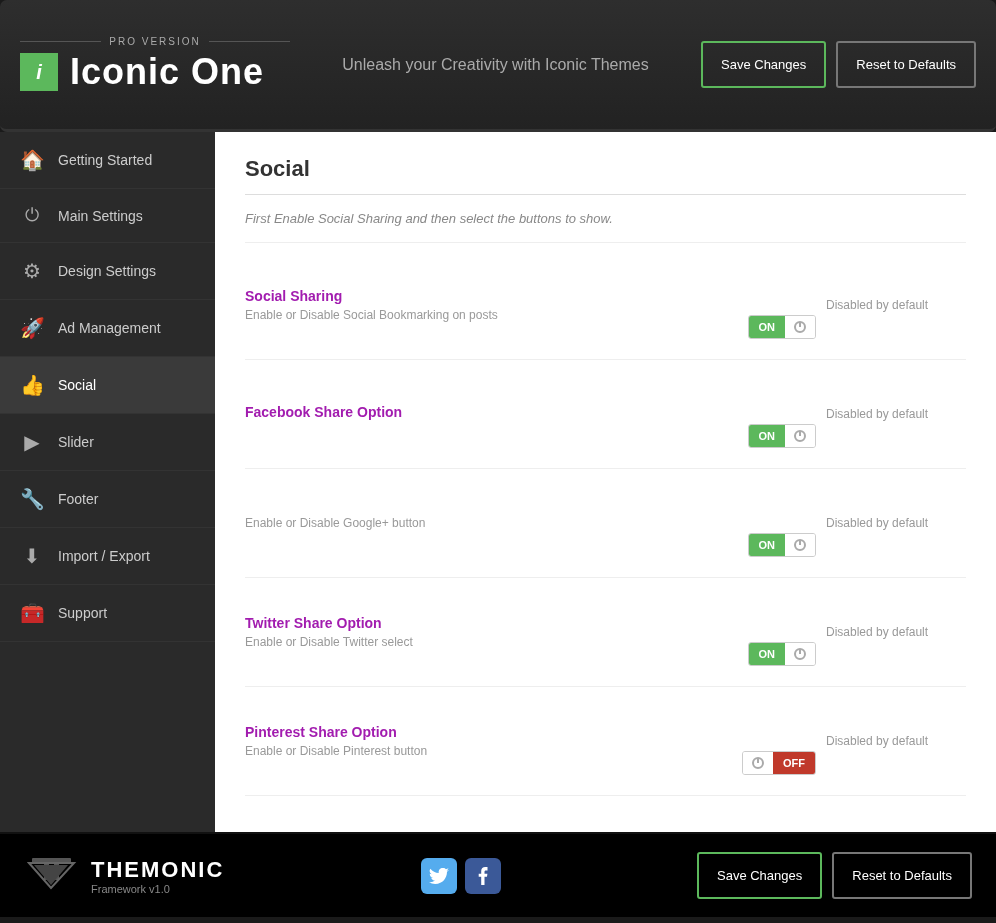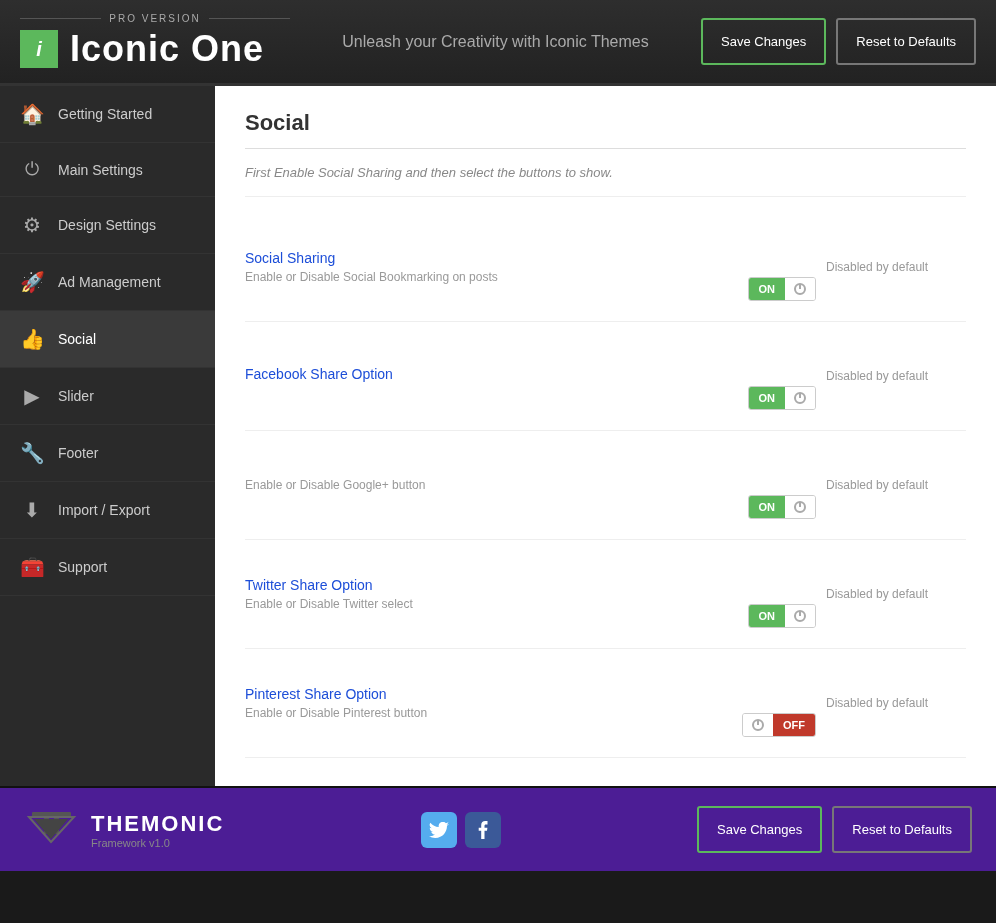--- a/index.html
+++ b/index.html
@@ -11,21 +11,22 @@
     }
 
     
     .header {
       background: linear-gradient(to bottom, #2e2e2e, #222);
       border-bottom: 3px solid #333;
       padding: 12px 20px;
       display: flex;
       align-items: center;
       justify-content: space-between;
-      height: 86px;
+      height: 132px;
+      border-radius: 7px;
     }
     .header-logo {
       display: flex;
       flex-direction: column;
       align-items: flex-start;
     }
     .pro-version-bar {
       display: flex;
       align-items: center;
       margin-bottom: 4px;
@@ -148,39 +149,39 @@
       font-weight: bold;
       color: #333;
       margin-bottom: 16px;
       padding-bottom: 12px;
       border-bottom: 1px solid #ddd;
     }
     .content-subtitle {
       font-size: 13px;
       color: #888;
       font-style: italic;
-      margin-bottom: 16px;
+      margin-bottom: 8px;
       padding-bottom: 16px;
       border-bottom: 1px solid #eee;
     }
 
     
     .setting-row {
       display: flex;
       align-items: center;
       padding: 20px 0;
       border-bottom: 1px solid #eee;
     }
     .setting-info {
       flex: 1;
     }
     .setting-name {
       font-size: 14px;
-      font-weight: normal;
-      color: #1d4ed8;
+      font-weight: bold;
+      color: #a21caf;
       margin-bottom: 4px;
     }
     .setting-desc {
       font-size: 12px;
       color: #999;
     }
     .setting-control {
       display: flex;
       align-items: center;
       gap: 10px;
@@ -230,21 +231,21 @@
       cursor: pointer;
     }
     .setting-default {
       font-size: 12px;
       color: #999;
       min-width: 120px;
     }
 
     
     .footer {
-      background: #4c1d95;
+      background: #000000;
       padding: 18px 24px;
       display: flex;
       align-items: center;
       justify-content: space-between;
       border-top: 2px solid #111;
     }
     .footer-logo {
       display: flex;
       align-items: center;
       gap: 12px;

